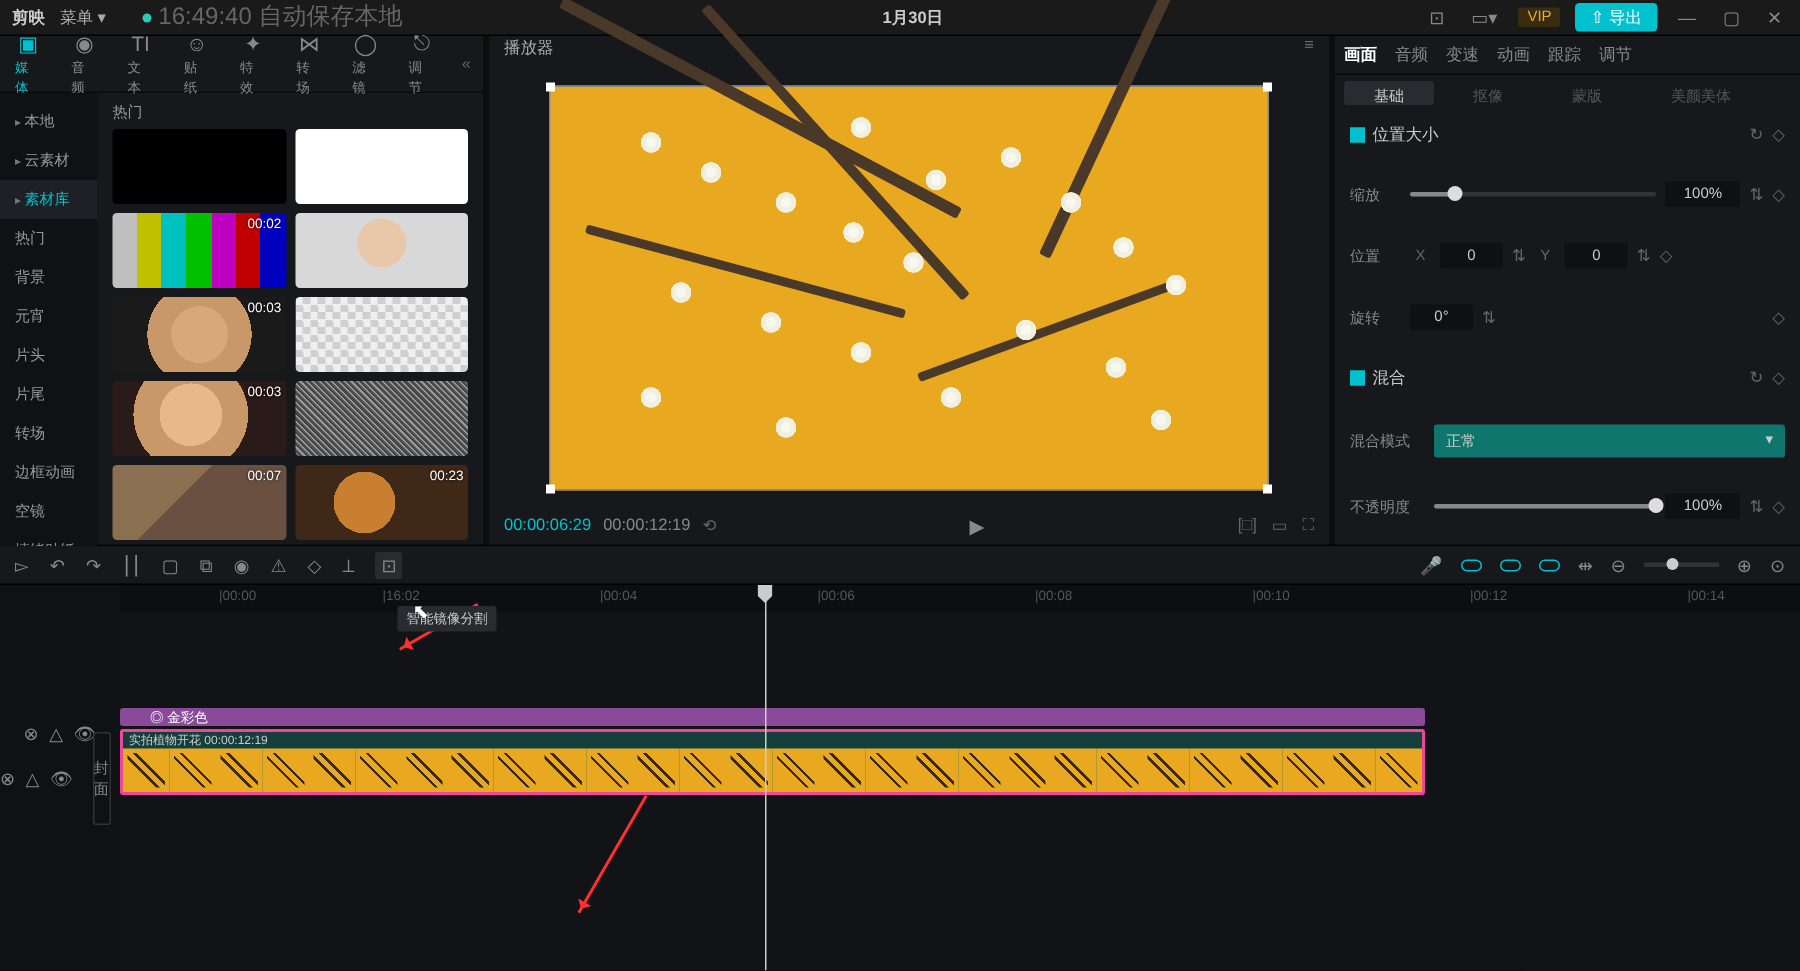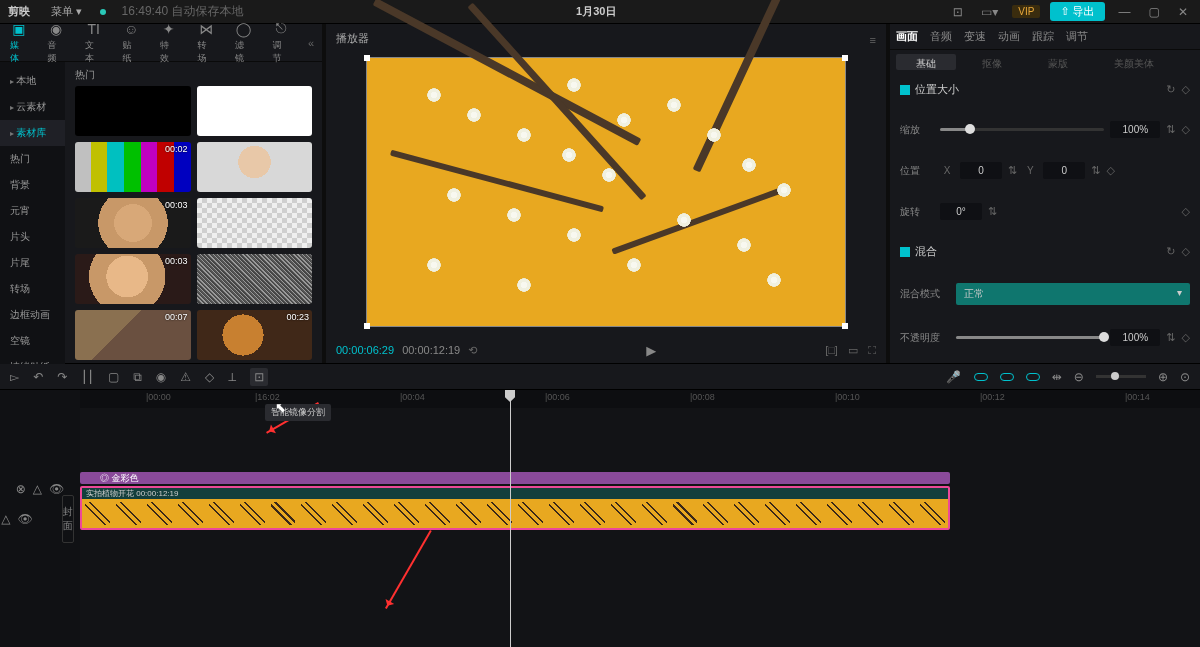--- a/index.html
+++ b/index.html
@@ -1,21 +1,21 @@
 <!DOCTYPE html>
 <html><head>
 <meta charset="utf-8">
 <style>
 * { margin: 0; padding: 0; box-sizing: border-box; }
 body { width: 1200px; height: 647px; background: #0d0d0d; color: #b0b0b0; font-family: "Microsoft YaHei", sans-serif; font-size: 11px; overflow: hidden; position: relative; }
-.titlebar { height: 24px; background: #1a1a1a; display: flex; align-items: center; padding: 0 8px; border-bottom: 1px solid #000; gap: 11px; }
+.titlebar { height: 24px; background: #1a1a1a; display: flex; align-items: center; padding: 0 8px; border-bottom: 1px solid #000; }
 .titlebar .logo { color: #ccc; font-weight: bold; margin-right: 10px; }
-.titlebar .menu-item { color: #aaa; margin-right: 7px; cursor: pointer; }
+.titlebar .menu-item { color: #aaa; margin-right: 24px; cursor: pointer; }
 .titlebar .dot { width: 6px; height: 6px; border-radius: 50%; background: #2ac9b8; margin-right: 5px; }
-.titlebar .status { color: #666; font-size: 12px; }
+.titlebar .status { color: #666; font-size: 16px; }
 .titlebar .center { flex: 1; text-align: center; color: #ccc; font-weight: bold; }
 .titlebar .right { display: flex; align-items: center; gap: 10px; }
 .titlebar .vip-badge { background: #3a2c0e; color: #e9a83a; padding: 1px 6px; border-radius: 2px; font-size: 10px; }
 .titlebar .export-btn { background: #00c1cd; color: #fff; padding: 2px 10px; border-radius: 3px; cursor: pointer; display: flex; align-items: center; gap: 3px; }
 .titlebar .win-btn { color: #888; cursor: pointer; font-size: 12px; padding: 0 4px; }
 
 .top-section { height: 340px; display: flex; border-bottom: 1px solid #000; }
 
 .media-panel { width: 322px; background: #17181c; display: flex; flex-direction: column; }
 .media-toolbar { height: 38px; display: flex; align-items: center; padding: 0 8px; gap: 16px; border-bottom: 1px solid #0a0a0a; }
@@ -42,21 +42,21 @@
 .thumb-bars { background: linear-gradient(90deg,#c0c0c0 0 14%,#c0c000 0 28%,#00c0c0 0 42%,#00c000 0 57%,#c000c0 0 71%,#c00000 0 85%,#0000c0 0 100%); }
 .thumb-face1 { background: radial-gradient(circle at 50% 40%, #e8c8a8 0 25%, #d8d8d8 0 100%); }
 .thumb-laugh { background: radial-gradient(circle at 50% 50%, #d8a878 0 30%, #c89868 0 55%, #1a1a1a 0 100%); }
 .thumb-checker { background: repeating-conic-gradient(#cfcfcf 0 25%, #efefef 0 50%) 0 0/10px 10px; }
 .thumb-smile { background: radial-gradient(circle at 45% 45%, #e8b888 0 30%, #c89868 0 55%, #2a1a18 0 100%); }
 .thumb-noise { background: repeating-linear-gradient(45deg,#555 0 1px,#999 1px 2px,#444 2px 3px); }
 .thumb-scene { background: linear-gradient(135deg,#8a7050 0 40%,#6a5040 0 100%); }
 .thumb-food { background: radial-gradient(circle at 40% 50%, #c88030 0 28%, #402818 0 100%); }
 
 .player-panel { flex: 1; background: #17181c; display: flex; flex-direction: column; margin: 0 4px; }
-.player-head { height: 22px; display: flex; align-items: flex-end; padding: 0 10px; color: #aaa; }
+.player-head { height: 22px; display: flex; align-items: flex-start; padding: 0 10px; color: #aaa; }
 .player-head .right-ico { margin-left: auto; color: #666; cursor: pointer; }
 .player-canvas { flex: 1; display: flex; align-items: center; justify-content: center; padding: 6px; }
 .canvas-frame { width: 480px; height: 270px; background: #e8a820; position: relative; border: 1px solid #888; }
 .canvas-frame .corner { position: absolute; width: 6px; height: 6px; background: #fff; }
 .canvas-frame .c-tl { top: -3px; left: -3px; }
 .canvas-frame .c-tr { top: -3px; right: -3px; }
 .canvas-frame .c-bl { bottom: -3px; left: -3px; }
 .canvas-frame .c-br { bottom: -3px; right: -3px; }
 .branch { position: absolute; background: #4a3828; border-radius: 2px; }
 .flower { position: absolute; width: 14px; height: 14px; border-radius: 50%; background: radial-gradient(circle, #f8f8f0 0 35%, #f0f0e0 0 70%, transparent 0); }
@@ -94,21 +94,21 @@
 .tl-tool { color: #888; cursor: pointer; font-size: 12px; }
 .tl-tool.highlight { background: #2a2b30; padding: 2px 4px; border-radius: 2px; }
 .tl-toolbar .right-tools { margin-left: auto; display: flex; align-items: center; gap: 12px; }
 .link-ico { display: inline-block; width: 14px; height: 8px; border: 1.5px solid #00c1cd; border-radius: 4px; }
 .zoom-slider { width: 50px; height: 3px; background: #333; position: relative; }
 .zoom-slider .knob { position: absolute; top: -3px; left: 15px; width: 8px; height: 8px; border-radius: 50%; background: #ccc; }
 
 .tl-body { flex: 1; display: flex; position: relative; }
 .tl-left { width: 80px; background: #101114; padding-top: 20px; }
 .tl-ctrl-row { height: 30px; display: flex; align-items: center; justify-content: center; gap: 7px; color: #666; }
-.tl-cover-lbl { height: 48px; display: flex; align-items: center; justify-content: center; color: #888; font-size: 10px; border: 1px solid #333; margin: 4px 22px; border-radius: 2px; }
+.tl-cover-lbl { height: 62px; display: flex; align-items: center; justify-content: center; color: #888; font-size: 10px; border: 1px solid #333; margin: 4px 6px; border-radius: 2px; }
 .tl-tracks { flex: 1; position: relative; background: #121316; }
 .ruler { height: 18px; background: #0d0e11; position: relative; font-size: 9px; color: #555; }
 .ruler span { position: absolute; top: 2px; }
 .playhead { position: absolute; top: 0; bottom: 0; width: 1px; background: #ccc; left: 430px; z-index: 5; }
 .playhead::before { content: ""; position: absolute; top: 0; left: -5px; width: 10px; height: 12px; background: #ccc; clip-path: polygon(0 0,100% 0,100% 60%,50% 100%,0 60%); }
 .tooltip { position: absolute; top: 14px; left: 185px; background: #2a2b30; color: #ccc; padding: 2px 6px; font-size: 9px; border-radius: 2px; z-index: 6; }
 .cursor-arrow { position: absolute; top: 10px; left: 195px; z-index: 7; font-size: 13px; color: #fff; }
 
 .track-spacer { height: 64px; }
 .track-filter { height: 12px; background: #8a4a9a; margin-bottom: 2px; border-radius: 2px; display: flex; align-items: center; padding-left: 20px; font-size: 9px; color: #fff; margin-right: 250px; }

